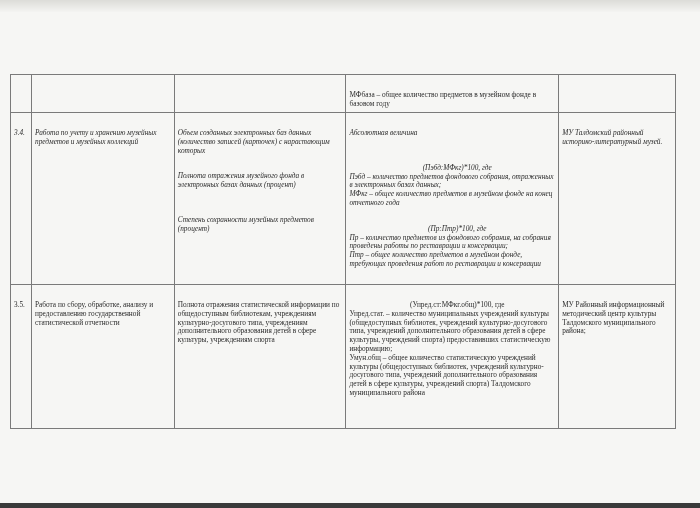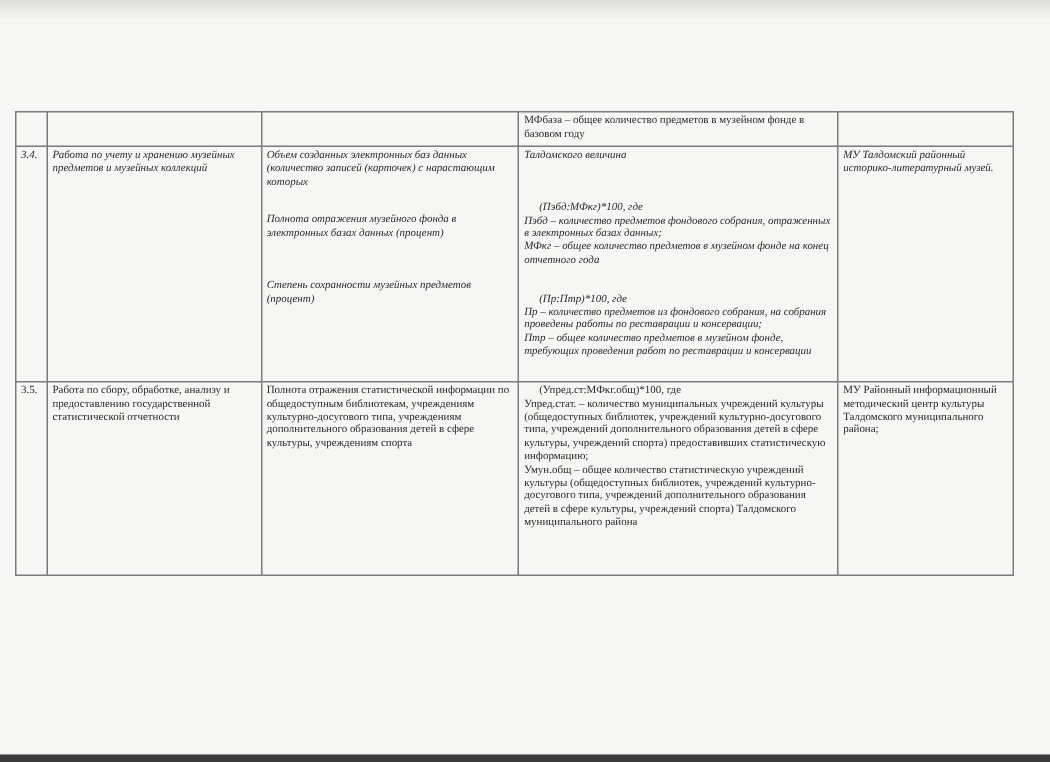--- a/index.html
+++ b/index.html
@@ -25,30 +25,30 @@
   table.doc {
     position: absolute; left: 10px; top: 74px;
     width: 666px;
     border-collapse: collapse;
     font-size: 7.3px;
     line-height: 8.8px;
   }
   table.doc td {
     border: 1px solid #7a7a7a;
     vertical-align: top;
-    padding: 1px 3px 1px 3px;
+    padding: 16px 3px 1px 3px;
   }
   col.c-num { width: 21px; }
   col.c-task { width: 143px; }
   col.c-ind { width: 172px; }
   col.c-form { width: 213px; }
   col.c-resp { width: 117px; }
   .gap { display: block; height: 17px; }
   .gap-lg { display: block; height: 26px; }
-  .formula-head { display: block; padding-left: 10px; }
+  .formula-head { display: block; padding-left: 10px; text-align: center; }
   .line { display: block; }
   .r0 td { height: 20px; }
   .r1 td { height: 154px; font-style: italic; }
   .r2 td { height: 126px; }
 </style>
 </head>
 <body>
 
 <div class="page">
   <div class="top-edge"></div>
@@ -77,21 +77,21 @@
       <td>3.4.</td>
       <td>Работа по учету и хранению музейных предметов и музейных коллекций</td>
       <td>
         <span class="line">Объем созданных электронных баз данных (количество записей (карточек) с нарастающим которых</span>
         <span class="gap"></span>
         <span class="line">Полнота отражения музейного фонда в электронных базах данных (процент)</span>
         <span class="gap-lg"></span>
         <span class="line">Степень сохранности музейных предметов (процент)</span>
       </td>
       <td>
-        <span class="line">Талдомского величина</span>
+        <span class="line">Абсолютная величина</span>
         <span class="gap-lg"></span>
         <span class="line formula-head">(Пэбд:МФкг)*100, где</span>
         <span class="line">Пэбд – количество предметов фондового собрания, отраженных в электронных базах данных;</span>
         <span class="line">МФкг – общее количество предметов в музейном фонде на конец отчетного года</span>
         <span class="gap"></span>
         <span class="line formula-head">(Пр:Птр)*100, где</span>
         <span class="line">Пр – количество предметов из фондового собрания, на собрания проведены работы по реставрации и консервации;</span>
         <span class="line">Птр – общее количество предметов в музейном фонде, требующих проведения работ по реставрации и консервации</span>
       </td>
       <td>МУ Талдомский районный историко-литературный музей.</td>

